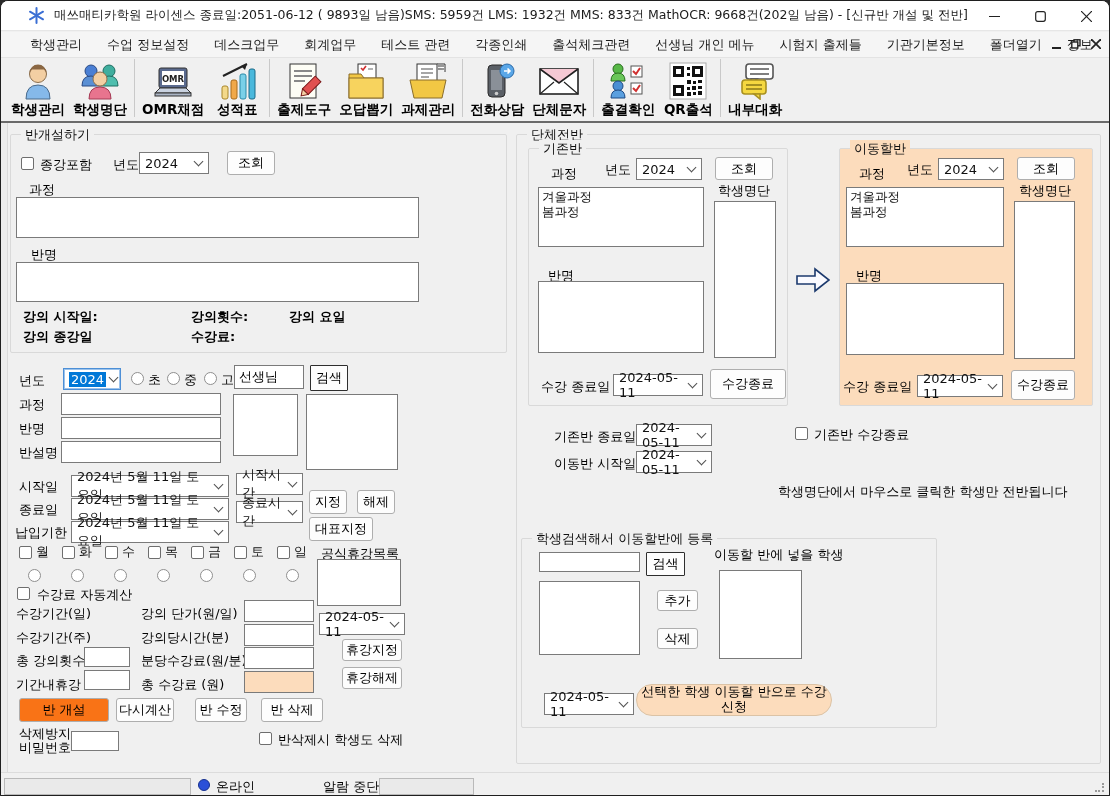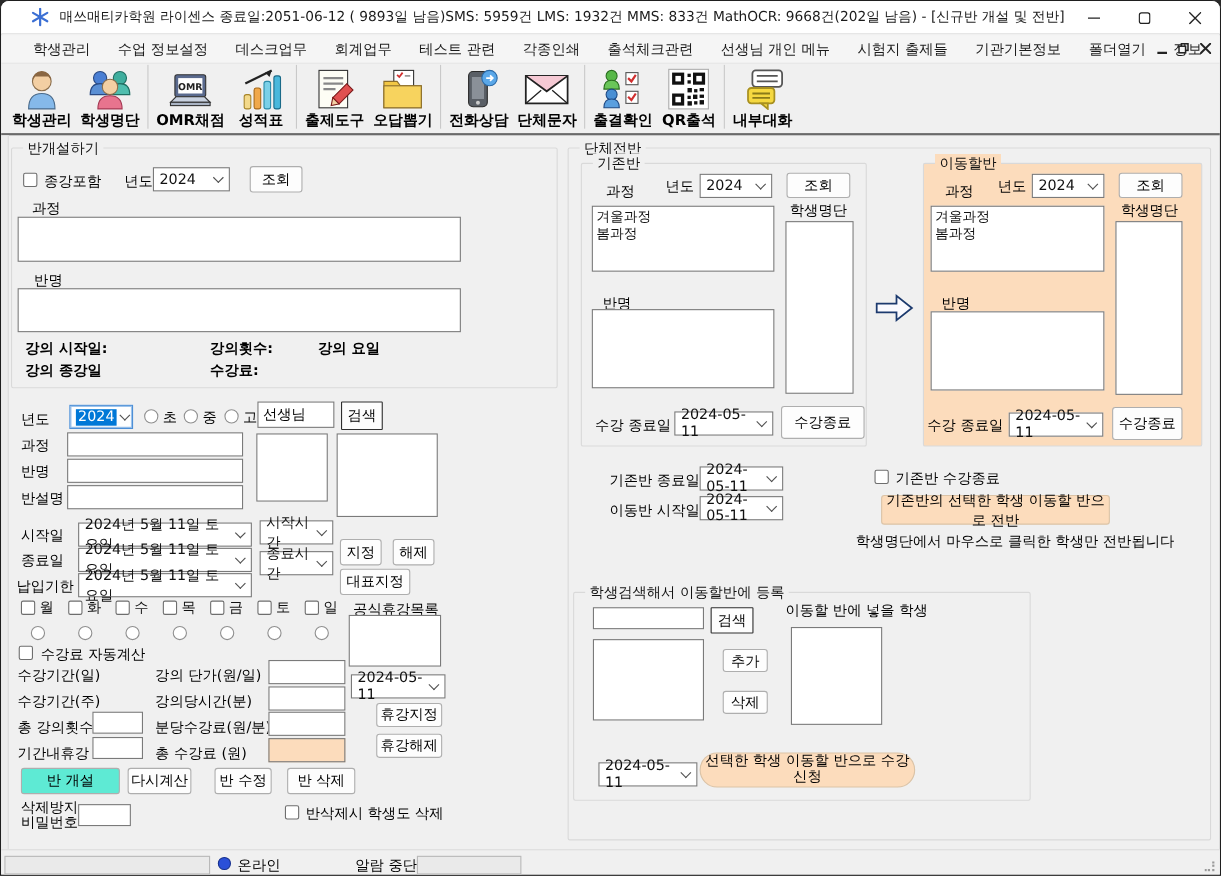--- a/index.html
+++ b/index.html
@@ -36,21 +36,21 @@
   .input,.tarea,.listbox{position:absolute;background:#fff;border:1px solid #7a7a7a;}
   .input{height:22px;padding:1px 4px;font-size:13px;font-family:inherit;color:#000;}
   .listbox{overflow:hidden;padding:1px 3px;font-size:12.5px;line-height:15px;}
   .select{position:absolute;height:22px;background:#fff;border:1px solid #7a7a7a;
           display:flex;align-items:center;justify-content:space-between;padding:0 5px 0 5px;font-size:13px;}
   .chev{width:7px;height:7px;border-right:1.4px solid #505050;border-bottom:1.4px solid #505050;
         transform:rotate(45deg);margin:-3px 1px 0 4px;flex:0 0 auto;}
   .btn{position:absolute;background:#fdfdfd;border:1px solid #aeaeae;border-radius:3px;
        display:flex;align-items:center;justify-content:center;font-size:13px;color:#000;text-align:center;}
   .btn-dark{border:1.6px solid #2e2e2e;border-radius:1px;}
-  .btn-yellow{background:#5eead4;}
+  .btn-yellow{background:#f97316;}
   .btn-orange{background:#fcdcbc;border:1px solid #dbc3a6;}
   .cb{position:absolute;width:13px;height:13px;background:#fff;border:1px solid #6e6e6e;border-radius:2px;}
   .rd{position:absolute;width:13px;height:13px;background:#fff;border:1px solid #8f8f8f;border-radius:50%;}
   .sel-hl{background:#0078d7;color:#fff;padding:0 2px;}
   .focus-combo{border:1px solid #4d8fd6;box-shadow:0 0 0 1px #9cc3ec inset;}
   
   .statusbar{position:absolute;left:0;top:771px;width:100%;height:25px;background:#f0f0f0;border-top:1px solid #dcdcdc;}
   .sunken{position:absolute;height:17px;background:#eaeaea;border:1px solid #b9b9b9;}
   .dot{position:absolute;width:12px;height:12px;border-radius:50%;}
   .grip{position:absolute;right:4px;bottom:4px;width:10px;height:10px;}
@@ -201,20 +201,39 @@
         <svg width="40" height="38" viewBox="0 0 40 38">
             <rect x="12" y="2" width="18" height="16" fill="#fff" stroke="#333"></rect>
             <path d="M15 6 l2 2 l3 -4" fill="none" stroke="#d03030" stroke-width="1.6"></path>
             <line x1="22" y1="7" x2="27" y2="7" stroke="#999" stroke-width="1.6"></line>
             <path d="M3 12 h12 l3 4 h19 v20 h-34 z" fill="#f2c744" stroke="#8a6d2b"></path>
             <rect x="3" y="16" width="34" height="20" fill="#f7d35e" stroke="#8a6d2b"></rect>
           </svg>
       </span>
       <span class="tl">오답뽑기</span>
     </div>
+    <div class="tb-item">
+      <span class="ic">
+        <svg width="42" height="38" viewBox="0 0 42 38">
+            <rect x="10" y="2" width="20" height="24" fill="#fff" stroke="#333"></rect>
+            <g stroke="#888" stroke-width="1.6">
+              <line x1="14" y1="7" x2="26" y2="7"></line>
+              <line x1="14" y1="11" x2="26" y2="11"></line>
+              <line x1="14" y1="15" x2="22" y2="15"></line>
+            </g>
+            <path d="M30 2 l8 0 l0 8" fill="#fff" stroke="#333"></path>
+            <g stroke="#333" stroke-width="1.2">
+              <line x1="31" y1="4" x2="37" y2="4"></line>
+              <line x1="31" y1="7" x2="37" y2="7"></line>
+            </g>
+            <path d="M3 18 h36 l-4 18 h-28 z" fill="#f2c744" stroke="#8a6d2b"></path>
+          </svg>
+      </span>
+      <span class="tl">과제관리</span>
+    </div>
     <div class="tb-div"></div>
     <div class="tb-item">
       <span class="ic">
         <svg width="38" height="38" viewBox="0 0 38 38">
             <rect x="10" y="3" width="17" height="32" rx="4" fill="#5a5f66" stroke="#2a2a2a"></rect>
             <rect x="13" y="8" width="11" height="20" fill="#8a9098"></rect>
             <circle cx="18.5" cy="31.5" r="1.8" fill="#ccc"></circle>
             <circle cx="29" cy="9" r="7" fill="#5aa7e8" stroke="#2a6aa8"></circle>
             <path d="M26 9 h6 m-2.5 -2.5 l2.5 2.5 l-2.5 2.5" fill="none" stroke="#fff" stroke-width="1.6"></path>
           </svg>
@@ -520,21 +539,20 @@
     <span>2024-05-11</span>
       <span class="chev"></span>
   </div>
   <span class="lbl" style="left:553px;top:454px;">이동반 시작일</span>
   <div class="select" style="left:635px;top:450px;width:76px;">
     <span>2024-05-11</span>
       <span class="chev"></span>
   </div>
   <span class="cb" style="left:794px;top:426px;"></span>
   <span class="lbl" style="left:813px;top:425px;">기존반 수강종료</span>
-  <div class="btn btn-orange" style="left:800px;top:449px;width:208px;height:27px;">기존반의 선택한 학생 이동할 반으로 전반</div>
   <span class="lbl" style="left:777px;top:482px;">학생명단에서 마우스로 클릭한 학생만 전반됩니다</span>
 
   <div class="gbox" style="left:520px;top:537px;width:416px;height:190px;">
     <span class="gt">학생검색해서 이동할반에 등록</span>
   </div>
   <input class="input" style="left: 538px; top: 551px; width: 101px; height: 20px;">
   <div class="btn btn-dark" style="left:645px;top:551px;width:39px;height:24px;">검색</div>
   <span class="lbl" style="left:713px;top:545px;">이동할 반에 넣을 학생</span>
   <div class="listbox" style="left:538px;top:580px;width:101px;height:74px;"></div>
   <div class="btn" style="left:656px;top:589px;width:41px;height:21px;">추가</div>

